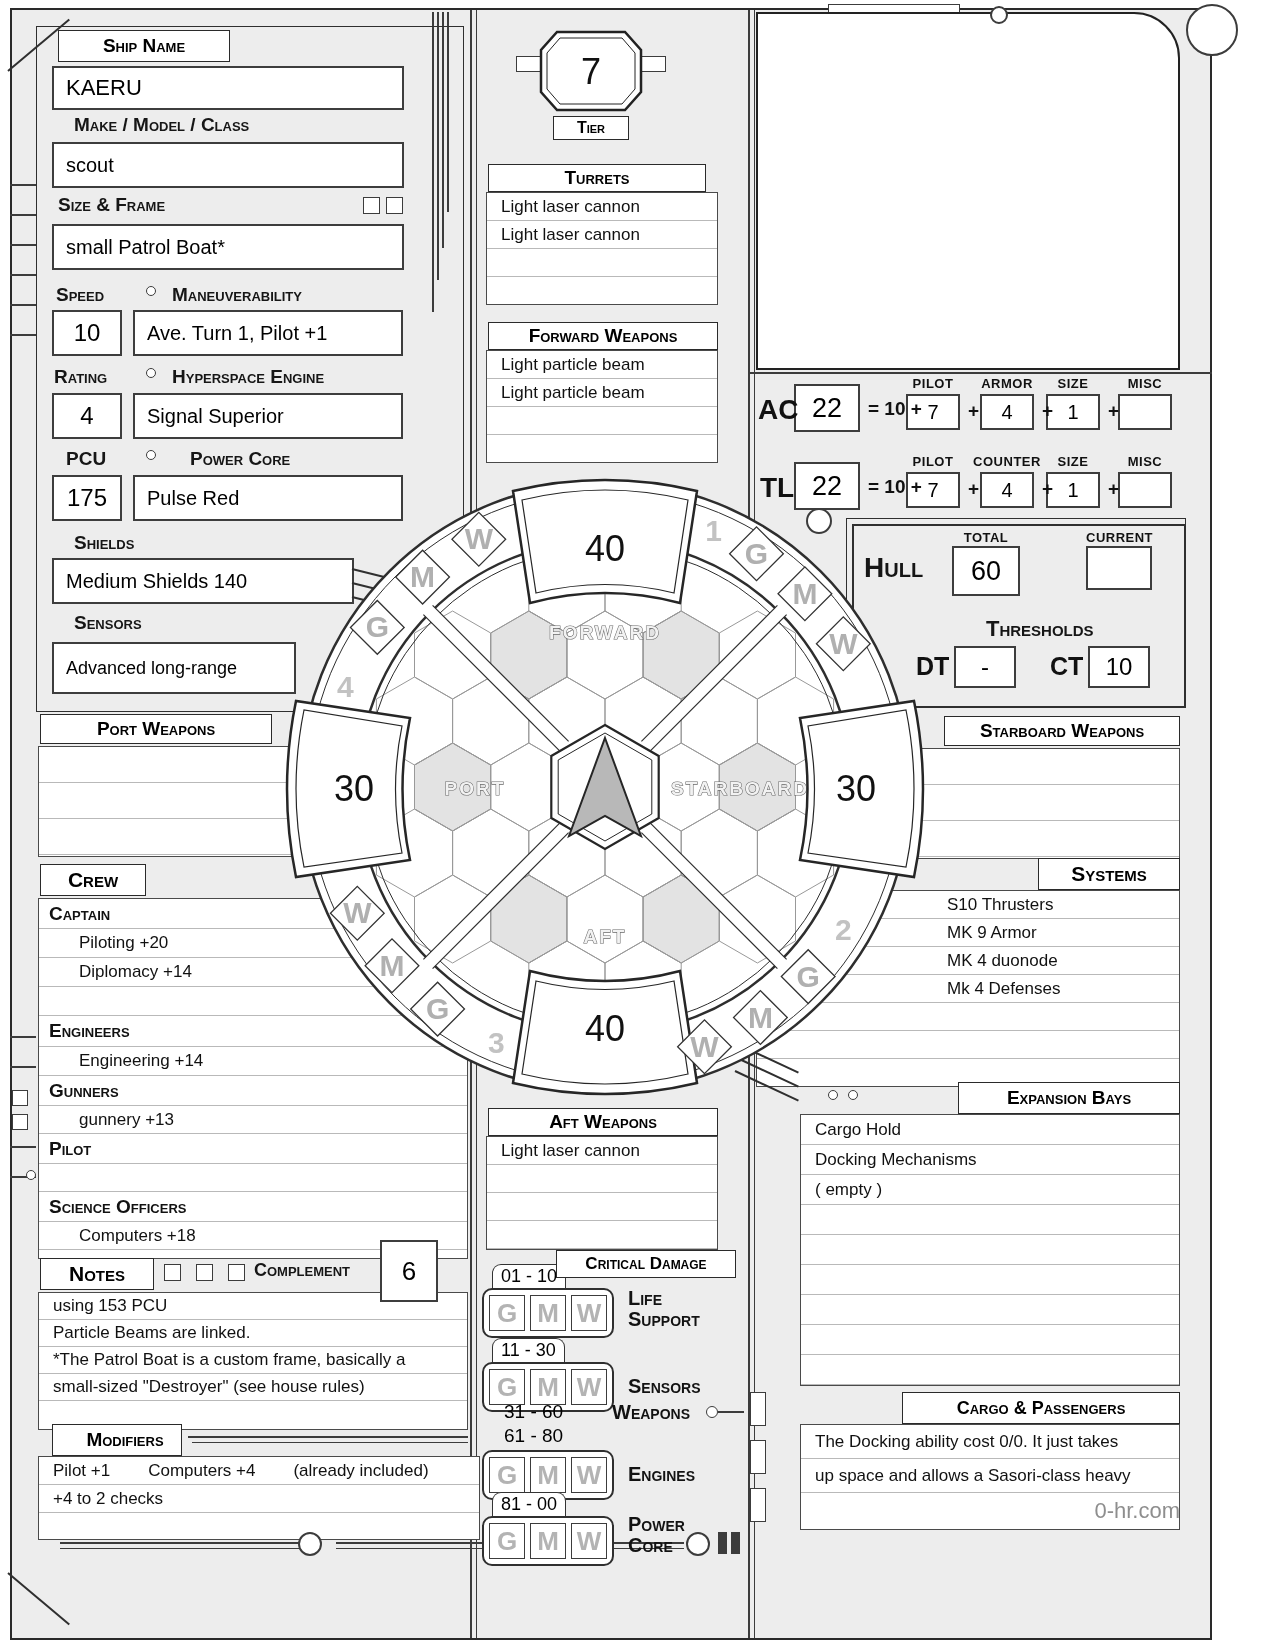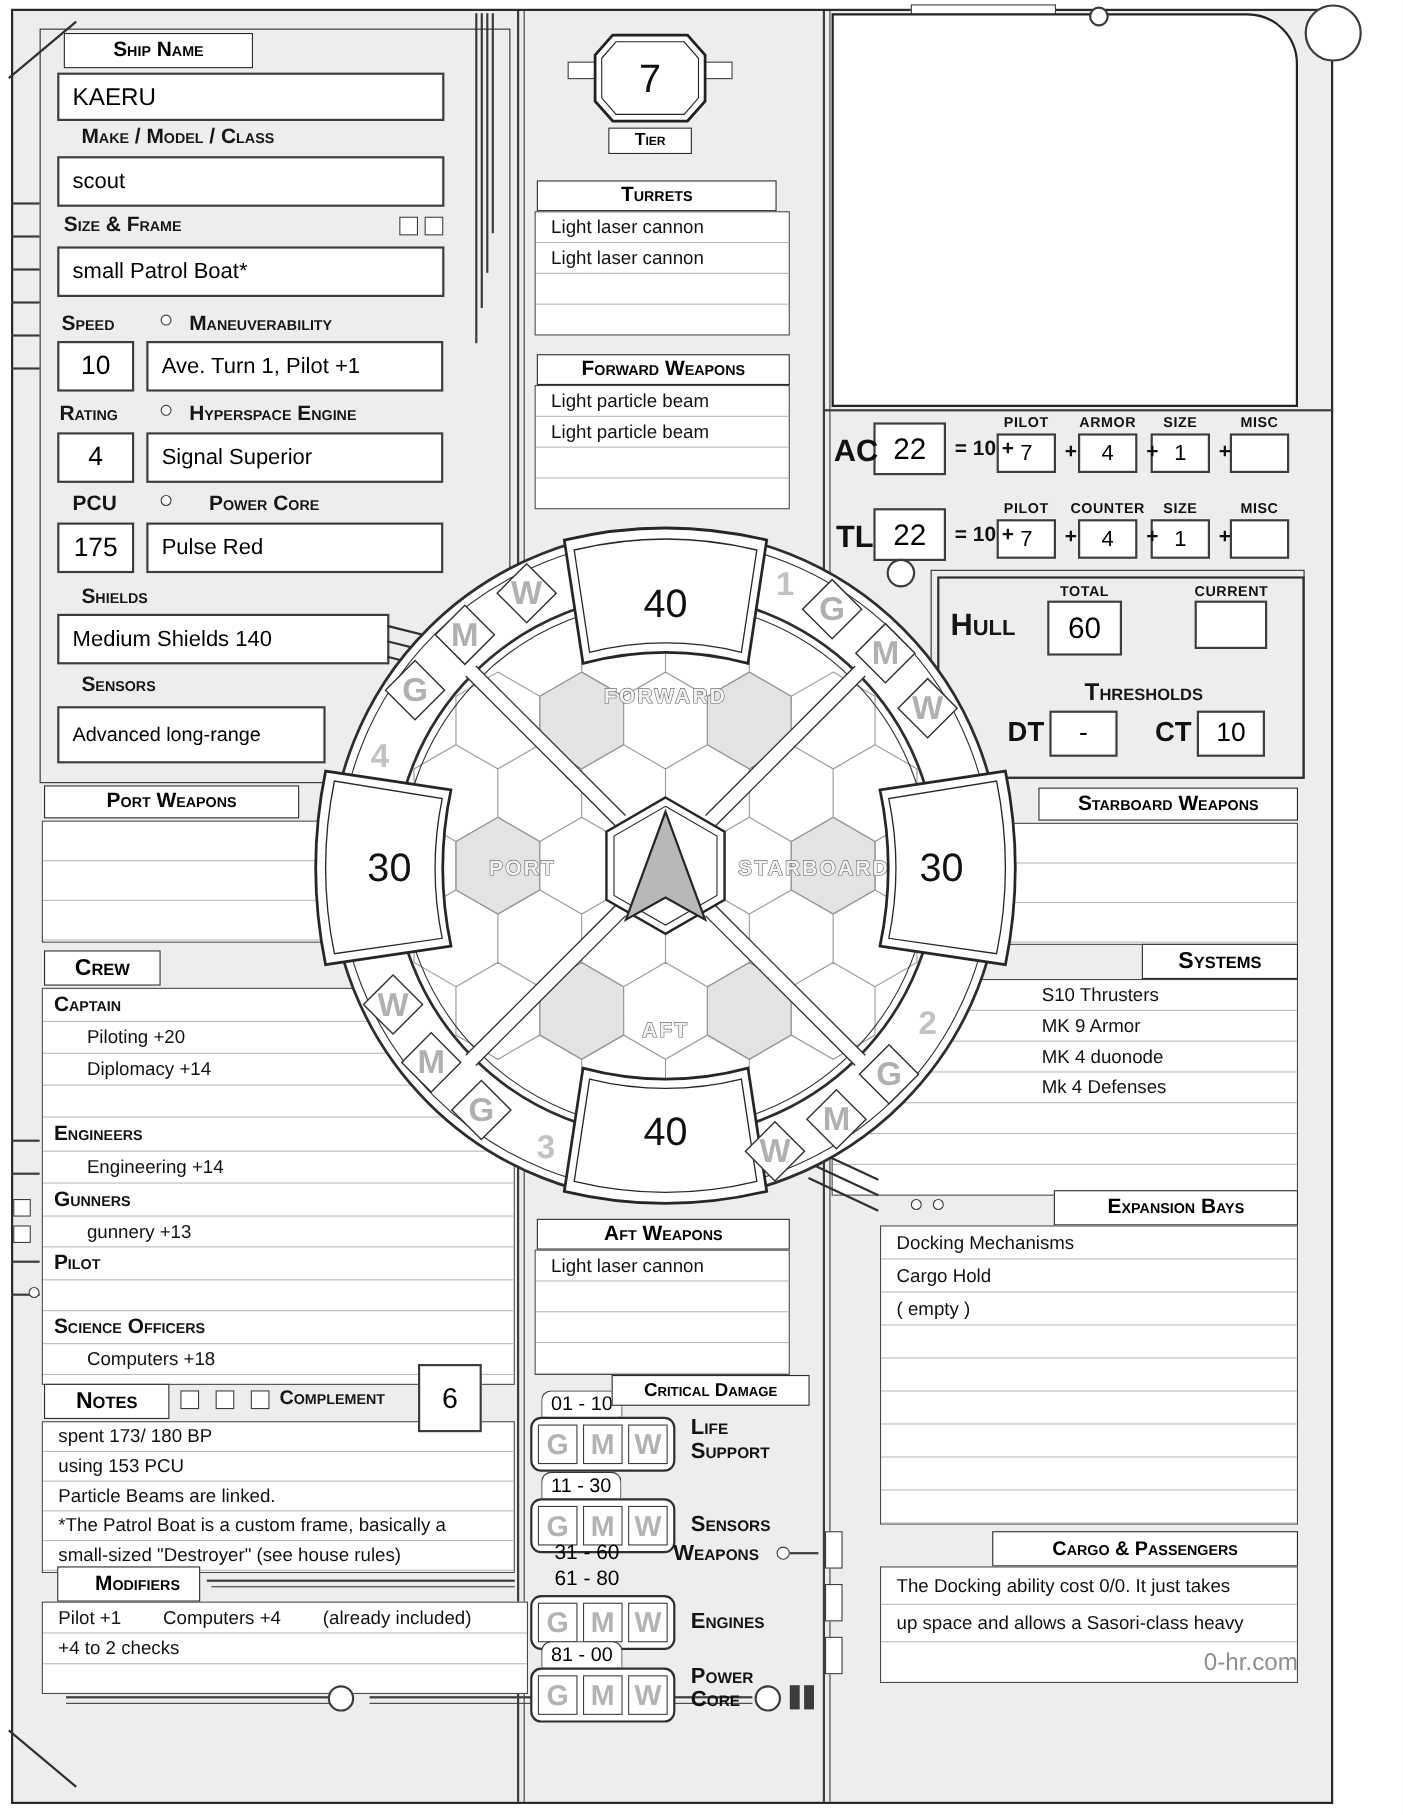--- a/index.html
+++ b/index.html
@@ -143,21 +143,20 @@
     <div class="row" style="height:20px;"></div>
   </div>
 
   <div class="tab" style="left:40px;top:1258px;width:114px;height:32px;font-size:21px;">Notes</div>
   <div class="chk" style="left:164px;top:1264px;"></div>
   <div class="chk" style="left:196px;top:1264px;"></div>
   <div class="chk" style="left:228px;top:1264px;"></div>
   <div class="lbl" style="left:254px;top:1260px;font-size:18px;">Complement</div>
   <div class="ibox center" style="left:380px;top:1240px;width:58px;height:62px;font-size:26px;z-index:3;">6</div>
   <div class="list" style="left:38px;top:1292px;width:430px;height:138px;">
-    <div class="row" style="height:27px;">spent 173/ 180 BP</div>
     <div class="row" style="height:27px;">using 153 PCU</div>
     <div class="row" style="height:27px;">Particle Beams are linked.</div>
     <div class="row" style="height:27px;">*The Patrol Boat is a custom frame, basically a</div>
     <div class="row" style="height:27px;">small-sized "Destroyer" (see house rules)</div>
   </div>
 
   <div class="tab" style="left:52px;top:1424px;width:130px;height:32px;padding-left:16px;">Modifiers</div>
   <div class="hline" style="left:188px;top:1436px;width:280px;height:2px;"></div>
   <div class="hline" style="left:192px;top:1442px;width:276px;height:1px;"></div>
   <div class="list" style="left:38px;top:1456px;width:442px;height:84px;">
@@ -406,22 +405,22 @@
     <div class="row ind" style="height:28px;">Mk 4 Defenses</div>
     <div class="row" style="height:28px;"></div>
     <div class="row" style="height:28px;"></div>
     <div class="row" style="height:28px;"></div>
   </div>
 
   <div class="tab" style="left:958px;top:1082px;width:222px;height:32px;">Expansion Bays</div>
   <div class="dot" style="left:828px;top:1090px;"></div>
   <div class="dot" style="left:848px;top:1090px;"></div>
   <div class="list" style="left:800px;top:1114px;width:380px;height:272px;">
+    <div class="row" style="height:30px;">Cargo Hold</div>
     <div class="row" style="height:30px;">Docking Mechanisms</div>
-    <div class="row" style="height:30px;">Cargo Hold</div>
     <div class="row" style="height:30px;">( empty )</div>
     <div class="row" style="height:30px;"></div>
     <div class="row" style="height:30px;"></div>
     <div class="row" style="height:30px;"></div>
     <div class="row" style="height:30px;"></div>
     <div class="row" style="height:30px;"></div>
     <div class="row" style="height:30px;"></div>
   </div>
 
   <div class="tab" style="left:902px;top:1392px;width:278px;height:32px;font-size:18px;">Cargo &amp; Passengers</div>

